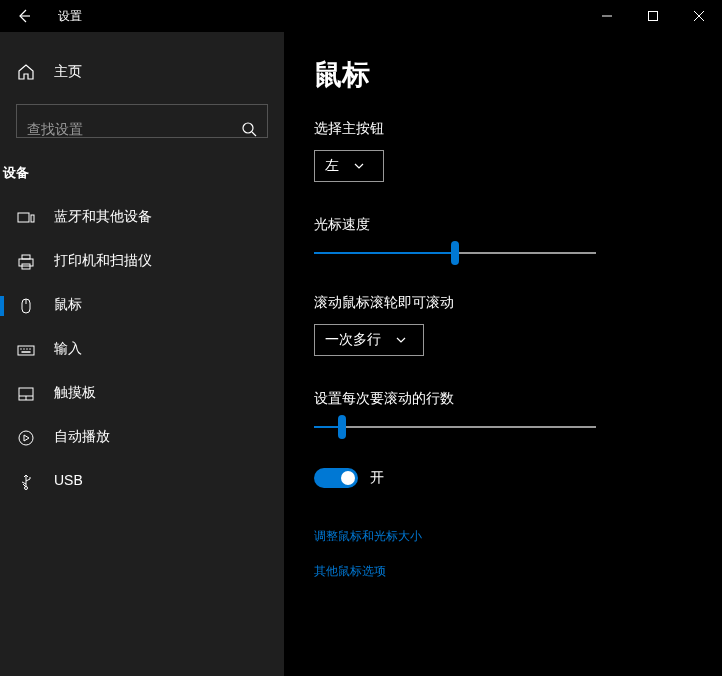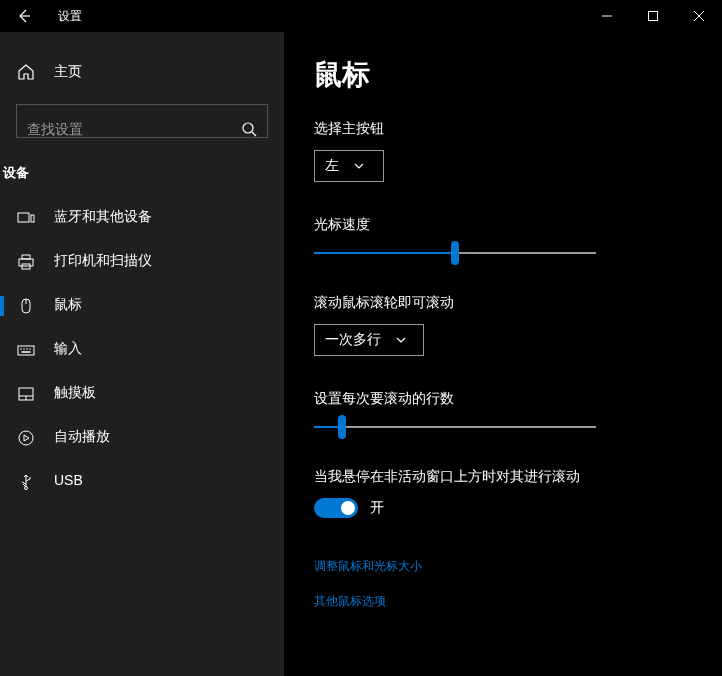--- a/index.html
+++ b/index.html
@@ -248,21 +248,20 @@
     </div>
 
     <div class="setting-label">设置每次要滚动的行数</div>
     <div class="slider-wrap">
       <div class="slider-track">
         <div class="slider-fill" style="width:10%"></div>
         <div class="slider-thumb" style="left:10%"></div>
       </div>
     </div>
 
-    <div class="setting-label">当我悬停在非活动窗口上方时对其进行滚动</div>
     <div class="toggle-row">
       <div class="toggle"></div>
       <span>开</span>
     </div>
 
     <a class="link">调整鼠标和光标大小</a>
     <a class="link">其他鼠标选项</a>
   </div>
 </div>
 

